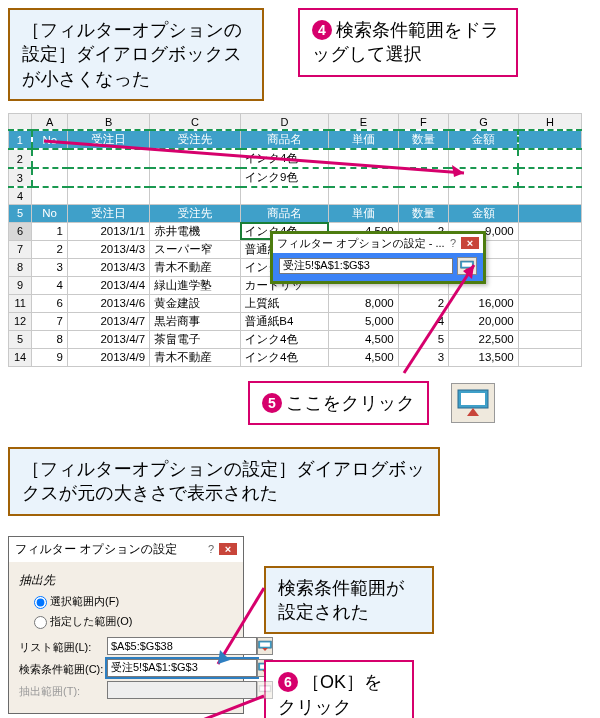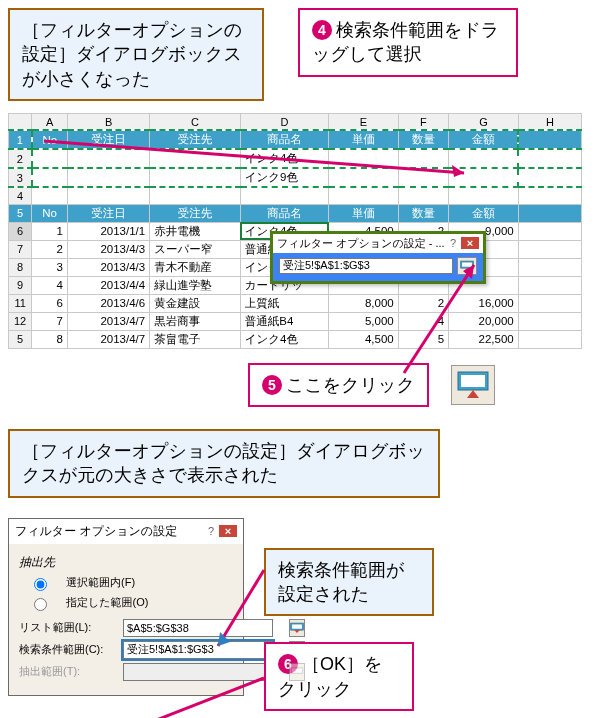--- a/index.html
+++ b/index.html
@@ -109,21 +109,21 @@
   }
   .dlg-title {
     display: flex; align-items: center;
     background: #fff;
     padding: 4px 6px;
   }
   .dlg-title .t { flex: 1; font-size: 12px; }
   .dlg-title .q { width: 16px; text-align: center; color: #666; }
   .dlg-title .x { width: 18px; text-align: center; background: #c8453a; color: #fff; font-weight: bold; }
   .dlg-body { padding: 8px 10px 10px; }
-  .dlg-row { display: flex; align-items: center; gap: 16px; margin: 4px 0; }
+  .dlg-row { display: flex; align-items: flex-end; gap: 0; margin: 4px 0; }
   .dlg-row label { flex: 0 0 88px; white-space: nowrap; }
   .dlg-row input[type=text] { flex: 1; border: 1px solid #7a7a7a; padding: 1px 3px; font-size: 11px; height: 18px; }
   .dlg-sec { font-size: 12px; margin: 2px 0 4px; font-style: italic; }
 
   .bottom-area { display: flex; gap: 20px; align-items: flex-start; position: relative; }
   .bottom-callouts { display: flex; flex-direction: column; gap: 26px; margin-top: 30px; }
 
   .svg-overlay { position:absolute; left:0; top:0; pointer-events:none; }
 </style>
 </head>
@@ -291,20 +291,31 @@
     </tr>
     <tr>
       <td class="rownum">5</td>
       <td class="num">8</td>
           <td class="num">2013/4/7</td>
           <td>茶畠電子</td>
           <td>インク4色</td>
           <td class="num">4,500</td>
           <td class="num">5</td>
           <td class="num">22,500</td>
+          <td></td>
+    </tr>
+    <tr>
+      <td class="rownum">14</td>
+      <td class="num">9</td>
+          <td class="num">2013/4/9</td>
+          <td>青木不動産</td>
+          <td>インク4色</td>
+          <td class="num">4,500</td>
+          <td class="num">3</td>
+          <td class="num">13,500</td>
           <td></td>
     </tr>
   </tbody>
     </table>
 
   <div class="mini-dialog">
     <div class="mini-title">
       <span class="t">フィルター オプションの設定 - ...</span>
       <span class="q">?</span>
       <span class="x">×</span>

